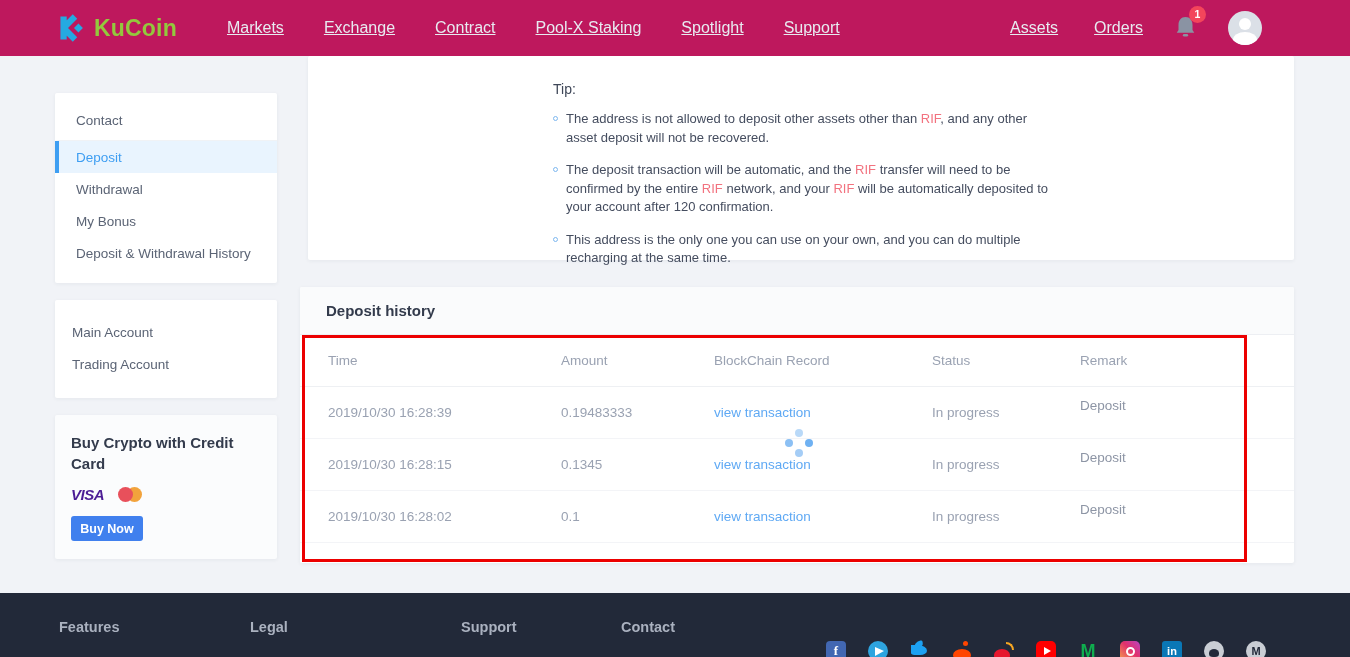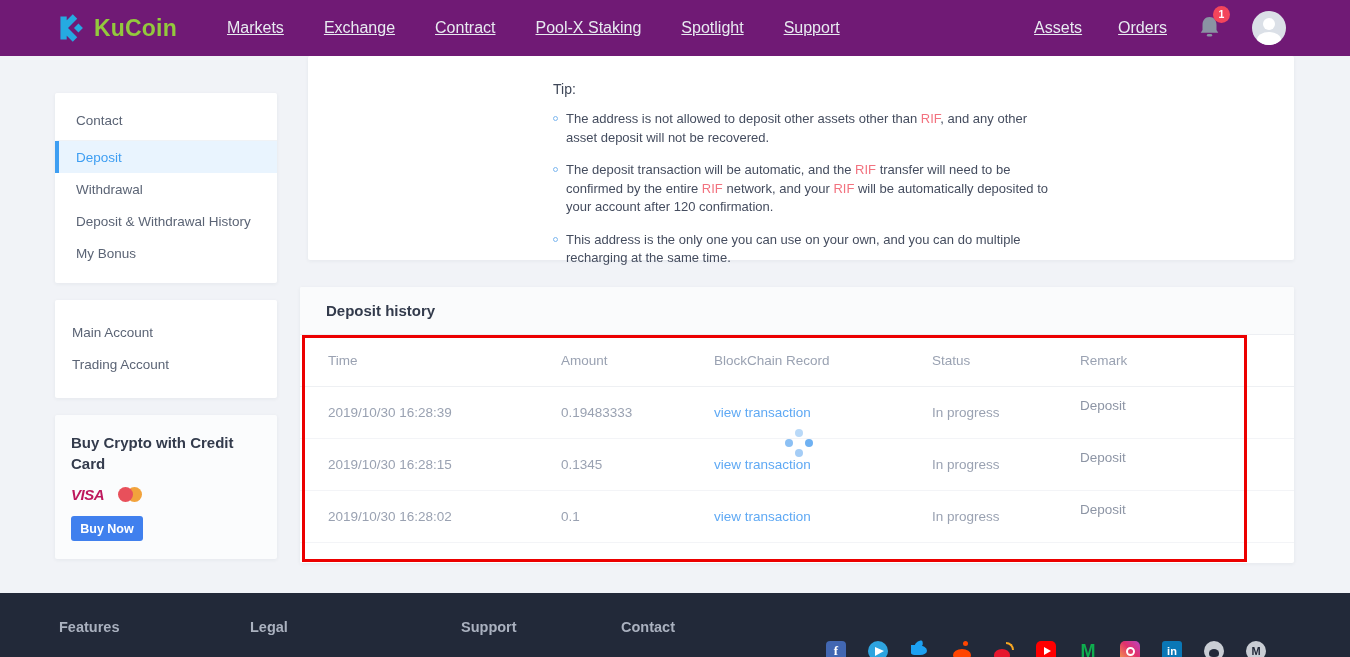--- a/index.html
+++ b/index.html
@@ -1,22 +1,22 @@
 <!DOCTYPE html>
 <html><head>
 <meta charset="utf-8">
 <style>
   * { margin:0; padding:0; box-sizing:border-box; }
   html,body { width:1350px; height:657px; }
   body { font-family:"Liberation Sans","DejaVu Sans",sans-serif; background:#f1f3f7; overflow:hidden; }
   .page { position:relative; width:1350px; height:657px; overflow:hidden; }
 
   
-  .navbar { position:absolute; top:0; left:0; width:1350px; height:56px; background:#701a75;
-            display:flex; align-items:center; padding:0 64px 0 55px; z-index:10; }
+  .navbar { position:absolute; top:0; left:0; width:1350px; height:56px; background:#be185d;
+            display:flex; align-items:center; padding:0 88px 0 55px; z-index:10; }
   .brand { display:flex; align-items:center; gap:7px; }
   .brand-text { color:#93c83d; font-size:23px; font-weight:bold; letter-spacing:.2px; }
   .nav-items { display:flex; align-items:center; margin-left:30px; }
   .nav-item { color:#e8ebf1; font-size:16px; padding:0 20px; cursor:pointer; white-space:nowrap;text-decoration:underline; }
   .nav-right { margin-left:auto; display:flex; align-items:center; }
   .nav-right .nav-item { padding:0 18px; }
   .bell-wrap { position:relative; margin:0 20px 0 14px; cursor:pointer; }
   .badge { position:absolute; top:-9px; right:-10px; min-width:17px; height:17px; border-radius:50%;
            background:#f3455b; color:#fff; font-size:10.5px; display:flex; align-items:center;
            justify-content:center; font-weight:bold; }
@@ -34,21 +34,21 @@
   .menu-item { height:32px; display:flex; align-items:center; padding-left:17px; font-size:13.5px;
                color:#5b6475; cursor:pointer; border-left:4px solid transparent; }
   .menu-item.first { border-bottom:1px solid #f0f2f5; height:36px; padding-bottom:4px; }
   .menu-item.active { background:#e9f4fe; border-left-color:#3e9ef2; color:#3e9ef2; }
   .accounts-card { margin-top:17px; padding:16px 0 18px; }
   .account-item { height:32px; display:flex; align-items:center; padding-left:17px;
                   font-size:13.5px; color:#5b6475; cursor:pointer; }
   .buy-card { margin-top:17px; padding:17px 16px 18px; background:#fbfcfd; }
   .buy-title { font-size:15px; font-weight:bold; color:#333b4c; line-height:21px; width:170px; }
   .pay-row { display:flex; align-items:center; gap:14px; margin-top:11px; height:18px; }
-  .visa { font-size:15px; font-weight:900; font-style:italic; color:#be185d; letter-spacing:-.5px; }
+  .visa { font-size:15px; font-weight:900; font-style:italic; color:#4c1d95; letter-spacing:-.5px; }
   .mc { display:flex; }
   .mc i { width:15px; height:15px; border-radius:50%; display:block; }
   .mc .c1 { background:#e8505b; z-index:2; }
   .mc .c2 { background:#f2a33c; margin-left:-6px; }
   .buy-btn { margin-top:13px; width:72px; height:25px; background:#4080ee; color:#fff;
              font-size:12.5px; font-weight:bold; border:none; border-radius:3px; cursor:pointer;
              font-family:inherit; }
 
   
   .main { position:absolute; left:300px; top:56px; width:994px; }
@@ -152,22 +152,22 @@
       </div>
       <div class="avatar"></div>
     </div>
   </div>
 
   <div class="sidebar">
     <div class="card menu-card">
         <div class="menu-item first">Contact</div>
         <div class="menu-item active">Deposit</div>
         <div class="menu-item">Withdrawal</div>
+        <div class="menu-item">My Bonus</div>
         <div class="menu-item">Deposit &amp; Withdrawal History</div>
-        <div class="menu-item">My Bonus</div>
       </div>
     <div class="card accounts-card">
         <div class="account-item">Main Account</div>
         <div class="account-item">Trading Account</div>
       </div>
     <div class="card buy-card">
       <div class="buy-title">Buy Crypto with Credit Card</div>
       <div class="pay-row">
         <span class="visa">VISA</span>
         <span class="mc">

